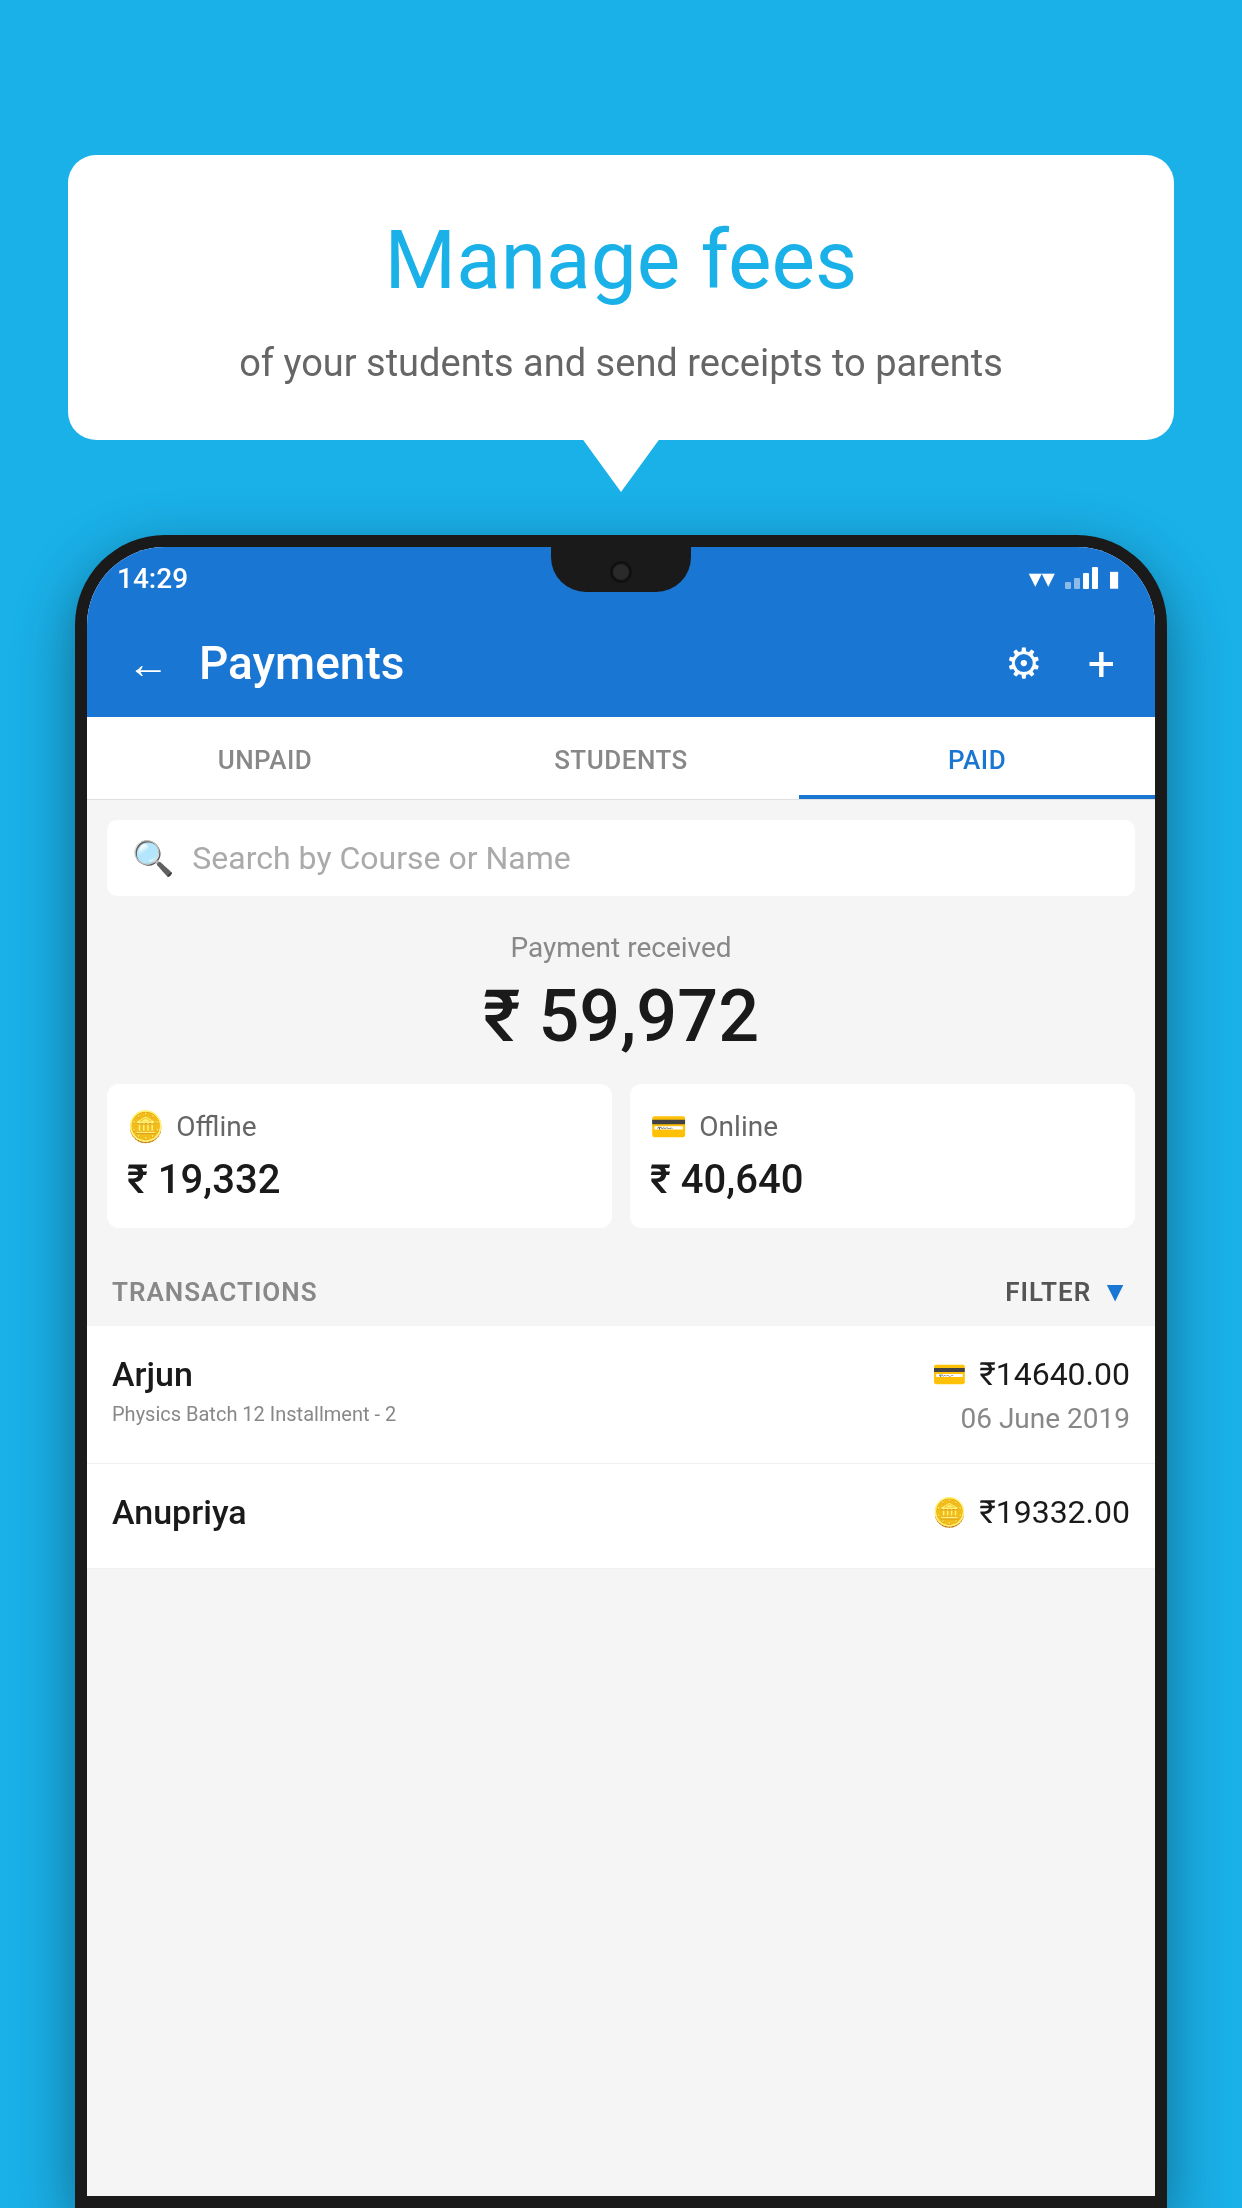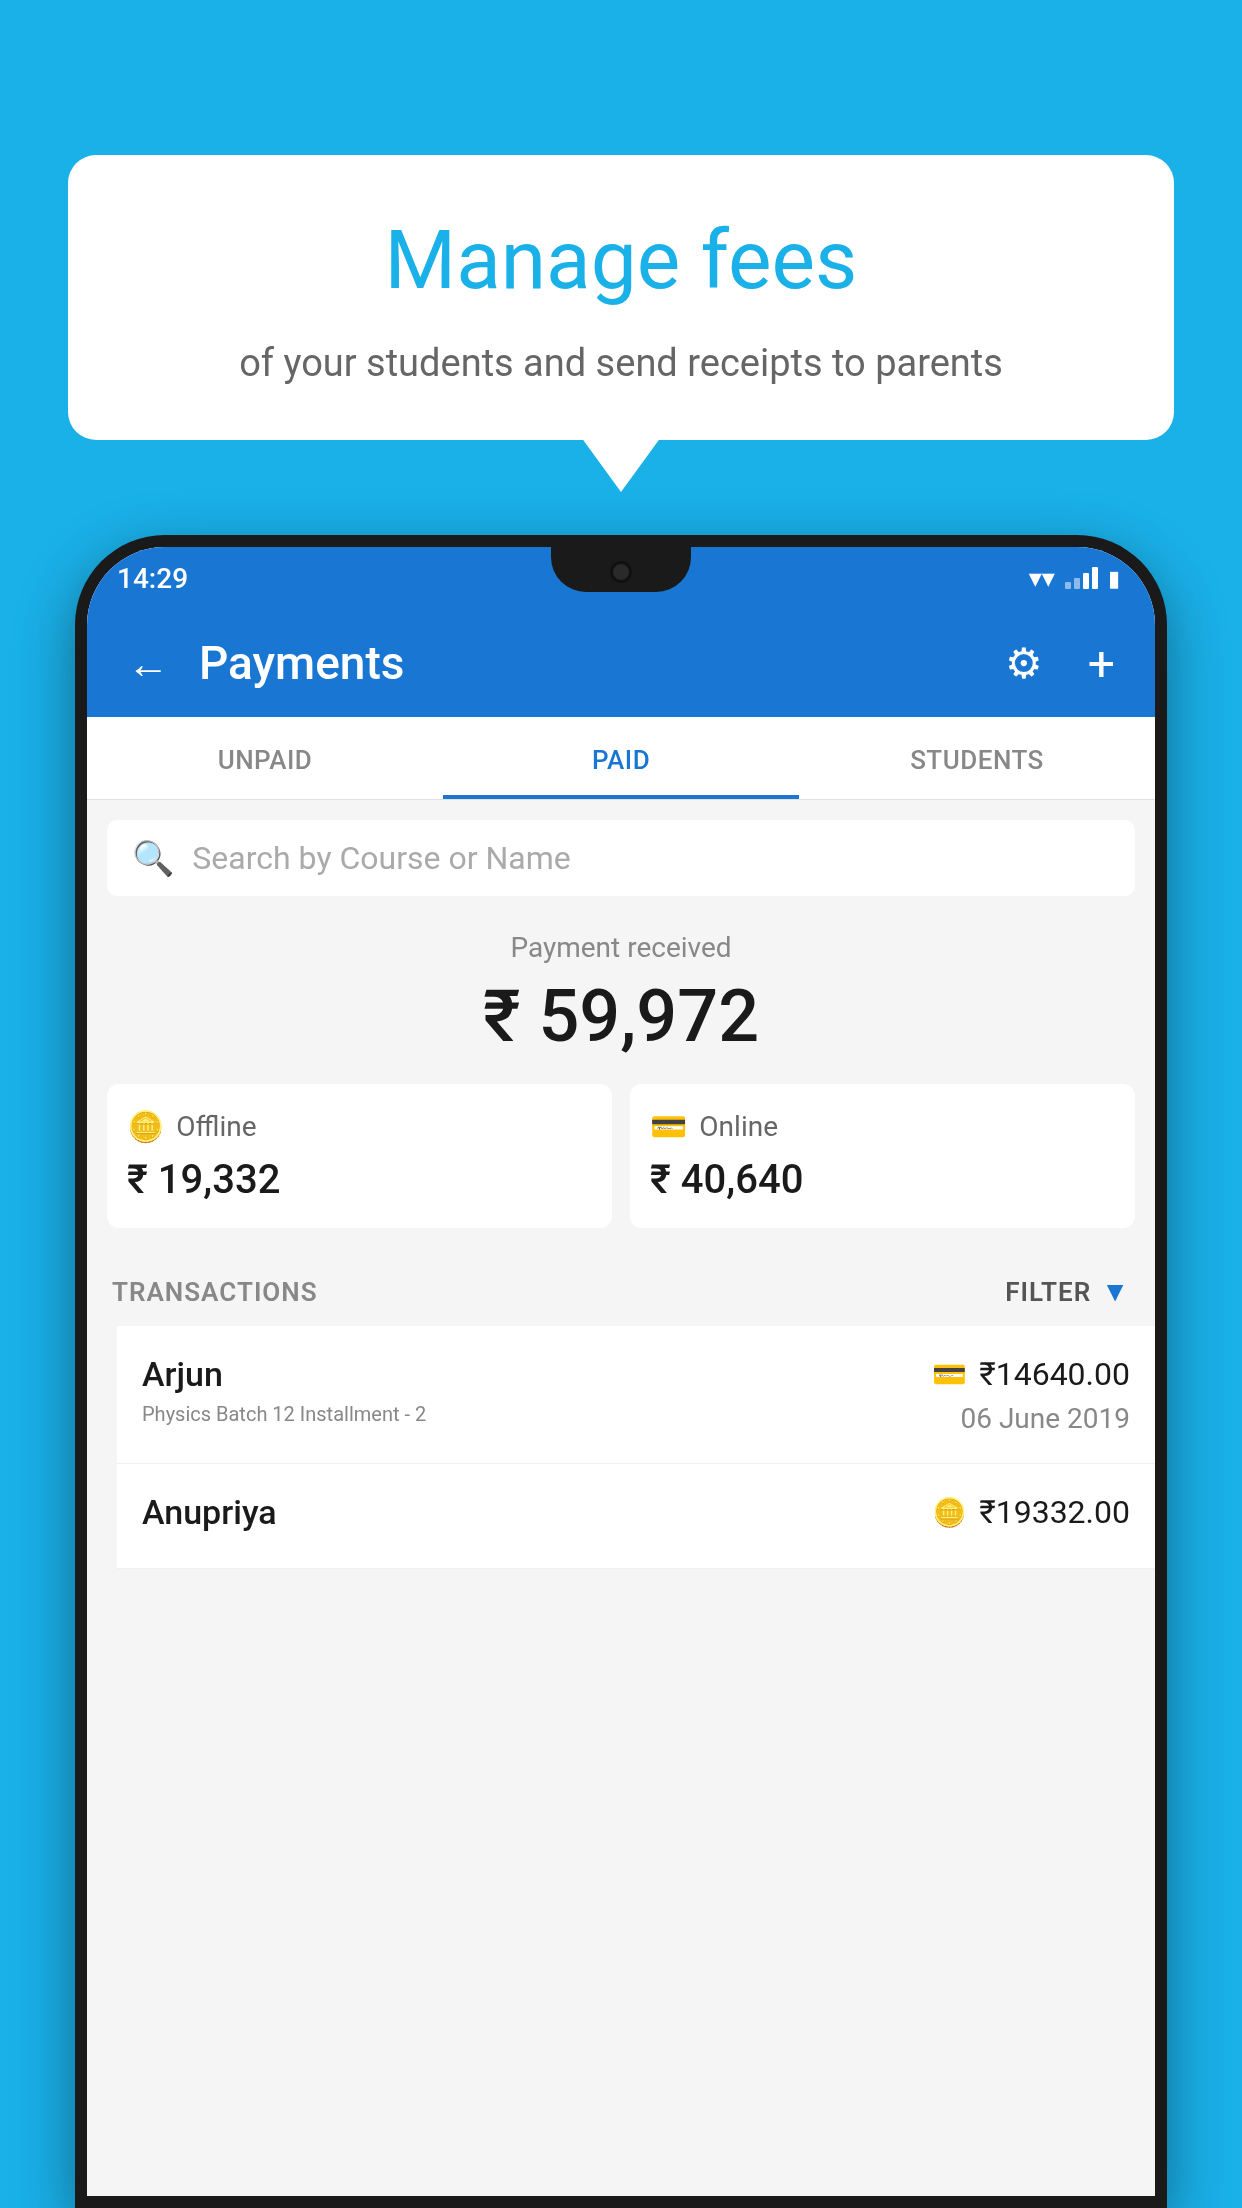--- a/index.html
+++ b/index.html
@@ -328,21 +328,20 @@
     .filter-icon {
       color: #1976d2;
       font-size: 28px;
     }
 
     
     .transaction-row {
       background: white;
       padding: 28px 25px;
       border-bottom: 1px solid #f0f0f0;
-      margin-left: 30px;
     }
 
     .tx-row-top {
       display: flex;
       justify-content: space-between;
       align-items: center;
       margin-bottom: 8px;
     }
 
     .tx-name {
@@ -428,22 +427,22 @@
 
       <div class="app-bar">
         <span class="back-arrow">←</span>
         <span class="app-title">Payments</span>
         <span class="gear-btn">⚙</span>
         <span class="plus-btn">+</span>
       </div>
 
       <div class="tab-bar">
         <div class="tab">UNPAID</div>
+        <div class="tab">STUDENTS</div>
         <div class="tab active">PAID</div>
-        <div class="tab">STUDENTS</div>
       </div>
 
       <div class="content-area">
 
         <div class="search-bar">
           <span class="search-icon-wrap">🔍</span>
           <span class="search-placeholder">Search by Course or Name</span>
         </div>
 
         <div class="payment-summary">

